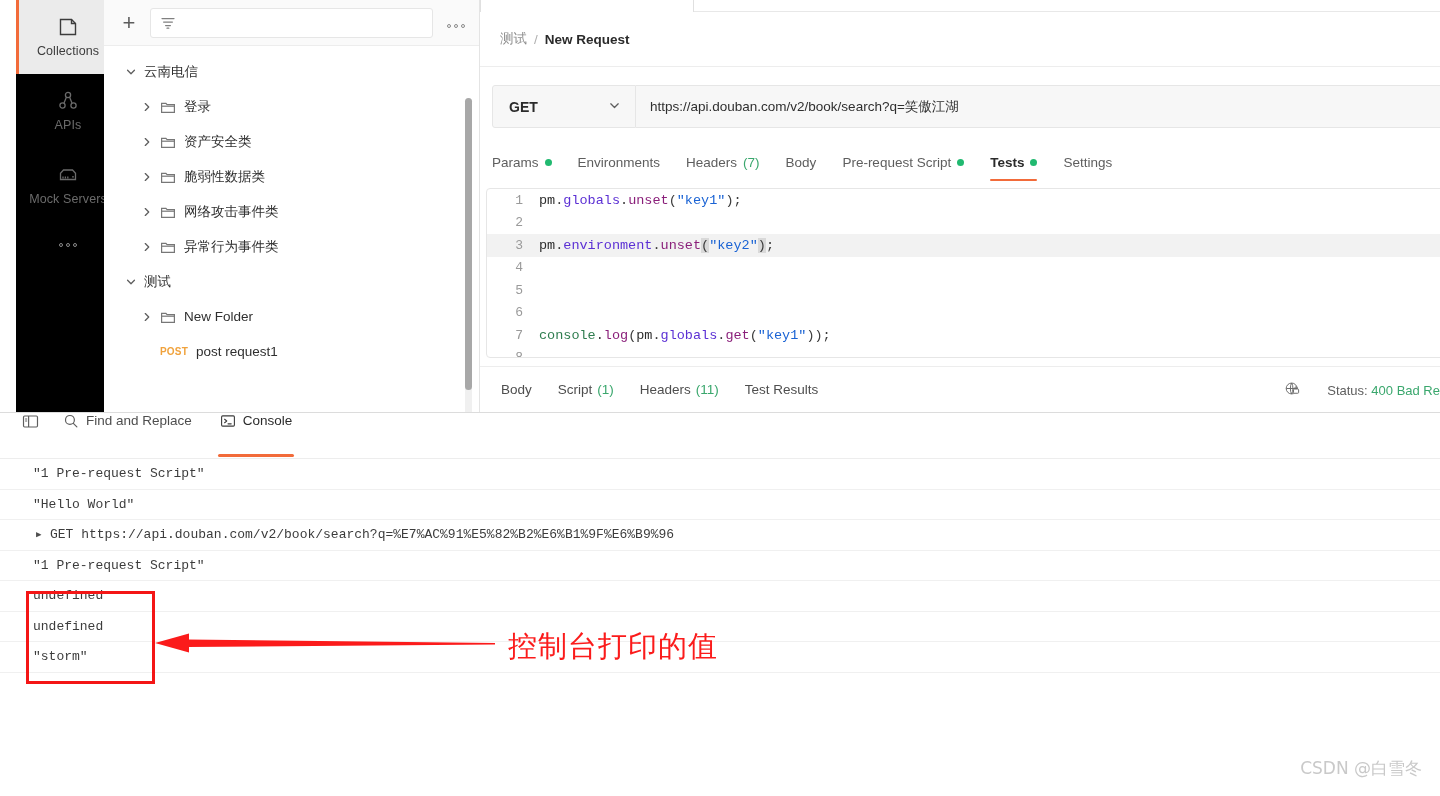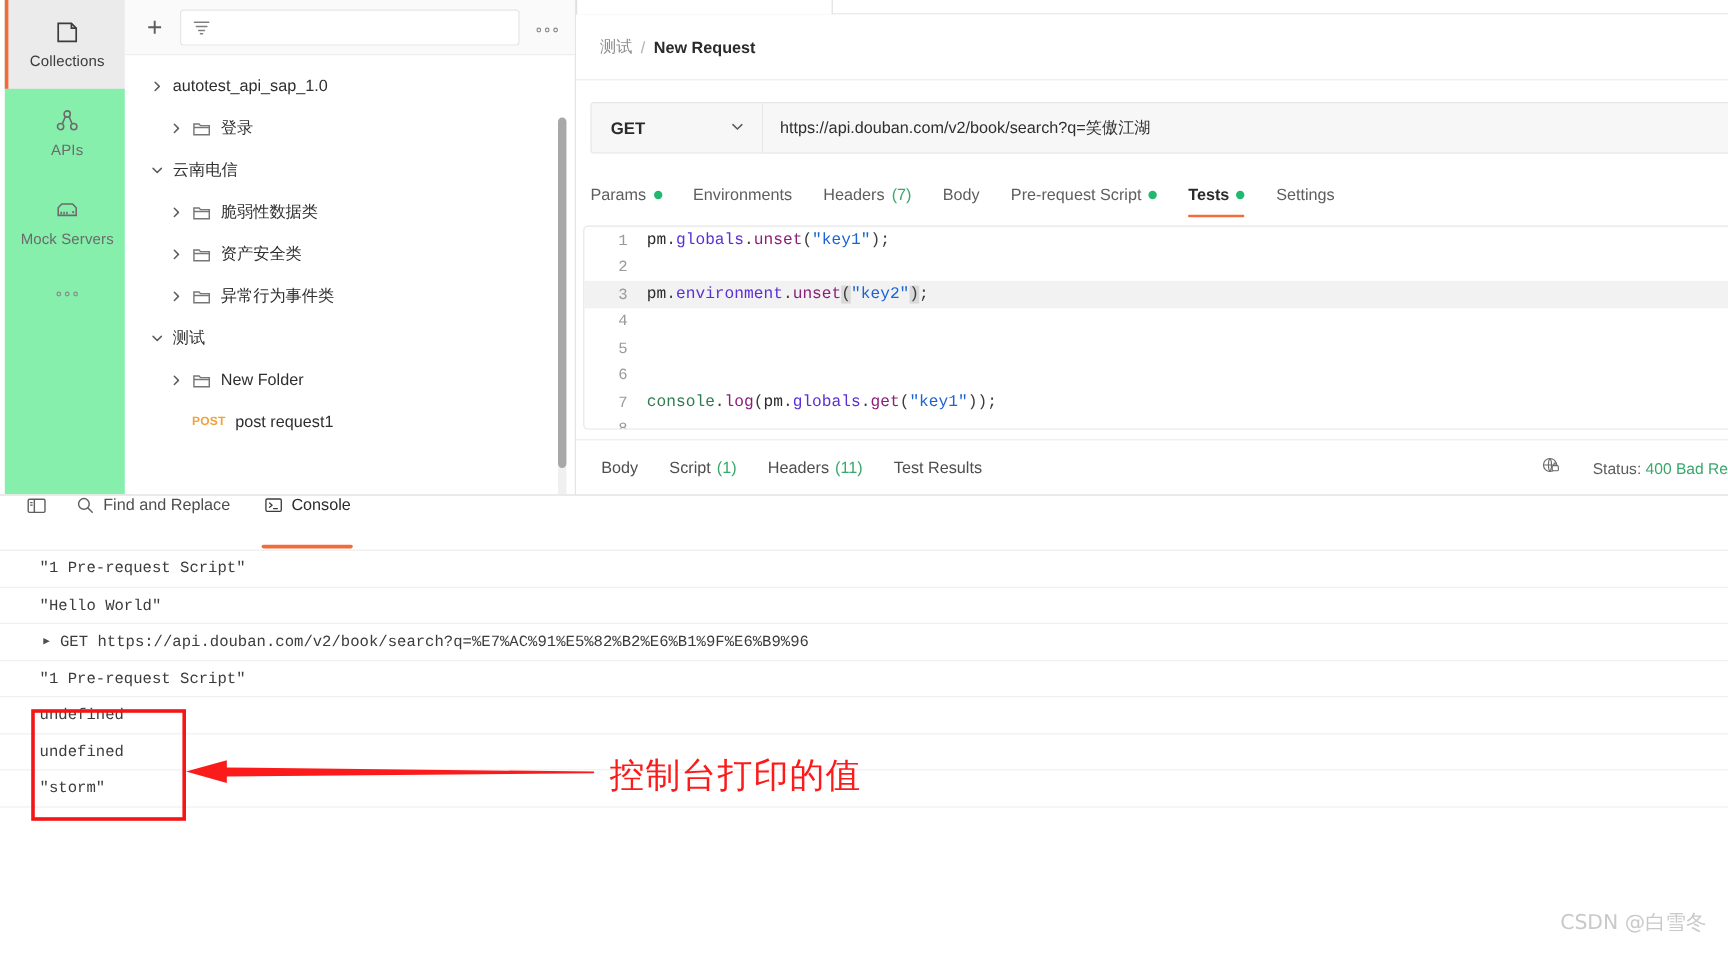--- a/index.html
+++ b/index.html
@@ -12,23 +12,23 @@
     -webkit-font-smoothing: antialiased;
   }
   #app {
     position: relative;
     width: 1440px; height: 796px;
     background: #ffffff;
   }
 
   
   #left-rail {
-    position: absolute; left: 4px; top: 0;
+    position: absolute; left: 16px; top: 0;
     width: 104px; height: 412px;
-    background: #86efac;
+    background: #000000;
     border-right: 3px solid #404040;
   }
   .rail-item {
     position: relative;
     width: 104px; height: 74px;
     display: flex; flex-direction: column;
     align-items: center; justify-content: center;
     gap: 7px;
     cursor: pointer;
     color: #6b6b6b;
@@ -362,79 +362,85 @@
         <span class="dots3">
             <i></i>
             <i></i>
             <i></i>
           </span>
       </div>
     </div>
 
     <div id="tree">
 
+
       <div class="tree-row" style="padding-left:14px">
         <span class="chev">
           <svg viewBox="0 0 14 14" width="12" height="12" fill="none" stroke="#5e5e5e" stroke-width="1.5" stroke-linecap="round" stroke-linejoin="round">
-              <path d="M5 3l4 4-4 4"></path>
-            </svg>
-        </span>
-        <span>autotest_api_sap_1.0</span>
+              <path d="M3 5l4 4 4-4"></path>
+            </svg>
+        </span>
+        <span>云南电信</span>
       </div>
 
       <div class="tree-row" style="padding-left:30px">
         <span class="chev">
           <svg viewBox="0 0 14 14" width="12" height="12" fill="none" stroke="#5e5e5e" stroke-width="1.5" stroke-linecap="round" stroke-linejoin="round">
               <path d="M5 3l4 4-4 4"></path>
             </svg>
         </span>
         <span class="folder-ic">
           <svg viewBox="0 0 16 16" width="16" height="16" fill="none" stroke="#777" stroke-width="1.2">
               <path d="M1.6 4.3h4.3l1.2 1.4h7.3v7.6H1.6z"></path>
               <path d="M1.6 7.2h12.8"></path>
             </svg>
         </span>
         <span>登录</span>
       </div>
-
-      <div class="tree-row" style="padding-left:14px">
-        <span class="chev">
-          <svg viewBox="0 0 14 14" width="12" height="12" fill="none" stroke="#5e5e5e" stroke-width="1.5" stroke-linecap="round" stroke-linejoin="round">
-              <path d="M3 5l4 4 4-4"></path>
-            </svg>
-        </span>
-        <span>云南电信</span>
-      </div>
       <div class="tree-row" style="padding-left:30px">
         <span class="chev">
           <svg viewBox="0 0 14 14" width="12" height="12" fill="none" stroke="#5e5e5e" stroke-width="1.5" stroke-linecap="round" stroke-linejoin="round">
               <path d="M5 3l4 4-4 4"></path>
             </svg>
         </span>
         <span class="folder-ic">
           <svg viewBox="0 0 16 16" width="16" height="16" fill="none" stroke="#777" stroke-width="1.2">
               <path d="M1.6 4.3h4.3l1.2 1.4h7.3v7.6H1.6z"></path>
               <path d="M1.6 7.2h12.8"></path>
             </svg>
         </span>
-        <span>脆弱性数据类</span>
+        <span>资产安全类</span>
       </div>
       <div class="tree-row" style="padding-left:30px">
         <span class="chev">
           <svg viewBox="0 0 14 14" width="12" height="12" fill="none" stroke="#5e5e5e" stroke-width="1.5" stroke-linecap="round" stroke-linejoin="round">
               <path d="M5 3l4 4-4 4"></path>
             </svg>
         </span>
         <span class="folder-ic">
           <svg viewBox="0 0 16 16" width="16" height="16" fill="none" stroke="#777" stroke-width="1.2">
               <path d="M1.6 4.3h4.3l1.2 1.4h7.3v7.6H1.6z"></path>
               <path d="M1.6 7.2h12.8"></path>
             </svg>
         </span>
-        <span>资产安全类</span>
+        <span>脆弱性数据类</span>
+      </div>
+      <div class="tree-row" style="padding-left:30px">
+        <span class="chev">
+          <svg viewBox="0 0 14 14" width="12" height="12" fill="none" stroke="#5e5e5e" stroke-width="1.5" stroke-linecap="round" stroke-linejoin="round">
+              <path d="M5 3l4 4-4 4"></path>
+            </svg>
+        </span>
+        <span class="folder-ic">
+          <svg viewBox="0 0 16 16" width="16" height="16" fill="none" stroke="#777" stroke-width="1.2">
+              <path d="M1.6 4.3h4.3l1.2 1.4h7.3v7.6H1.6z"></path>
+              <path d="M1.6 7.2h12.8"></path>
+            </svg>
+        </span>
+        <span>网络攻击事件类</span>
       </div>
       <div class="tree-row" style="padding-left:30px">
         <span class="chev">
           <svg viewBox="0 0 14 14" width="12" height="12" fill="none" stroke="#5e5e5e" stroke-width="1.5" stroke-linecap="round" stroke-linejoin="round">
               <path d="M5 3l4 4-4 4"></path>
             </svg>
         </span>
         <span class="folder-ic">
           <svg viewBox="0 0 16 16" width="16" height="16" fill="none" stroke="#777" stroke-width="1.2">
               <path d="M1.6 4.3h4.3l1.2 1.4h7.3v7.6H1.6z"></path>

